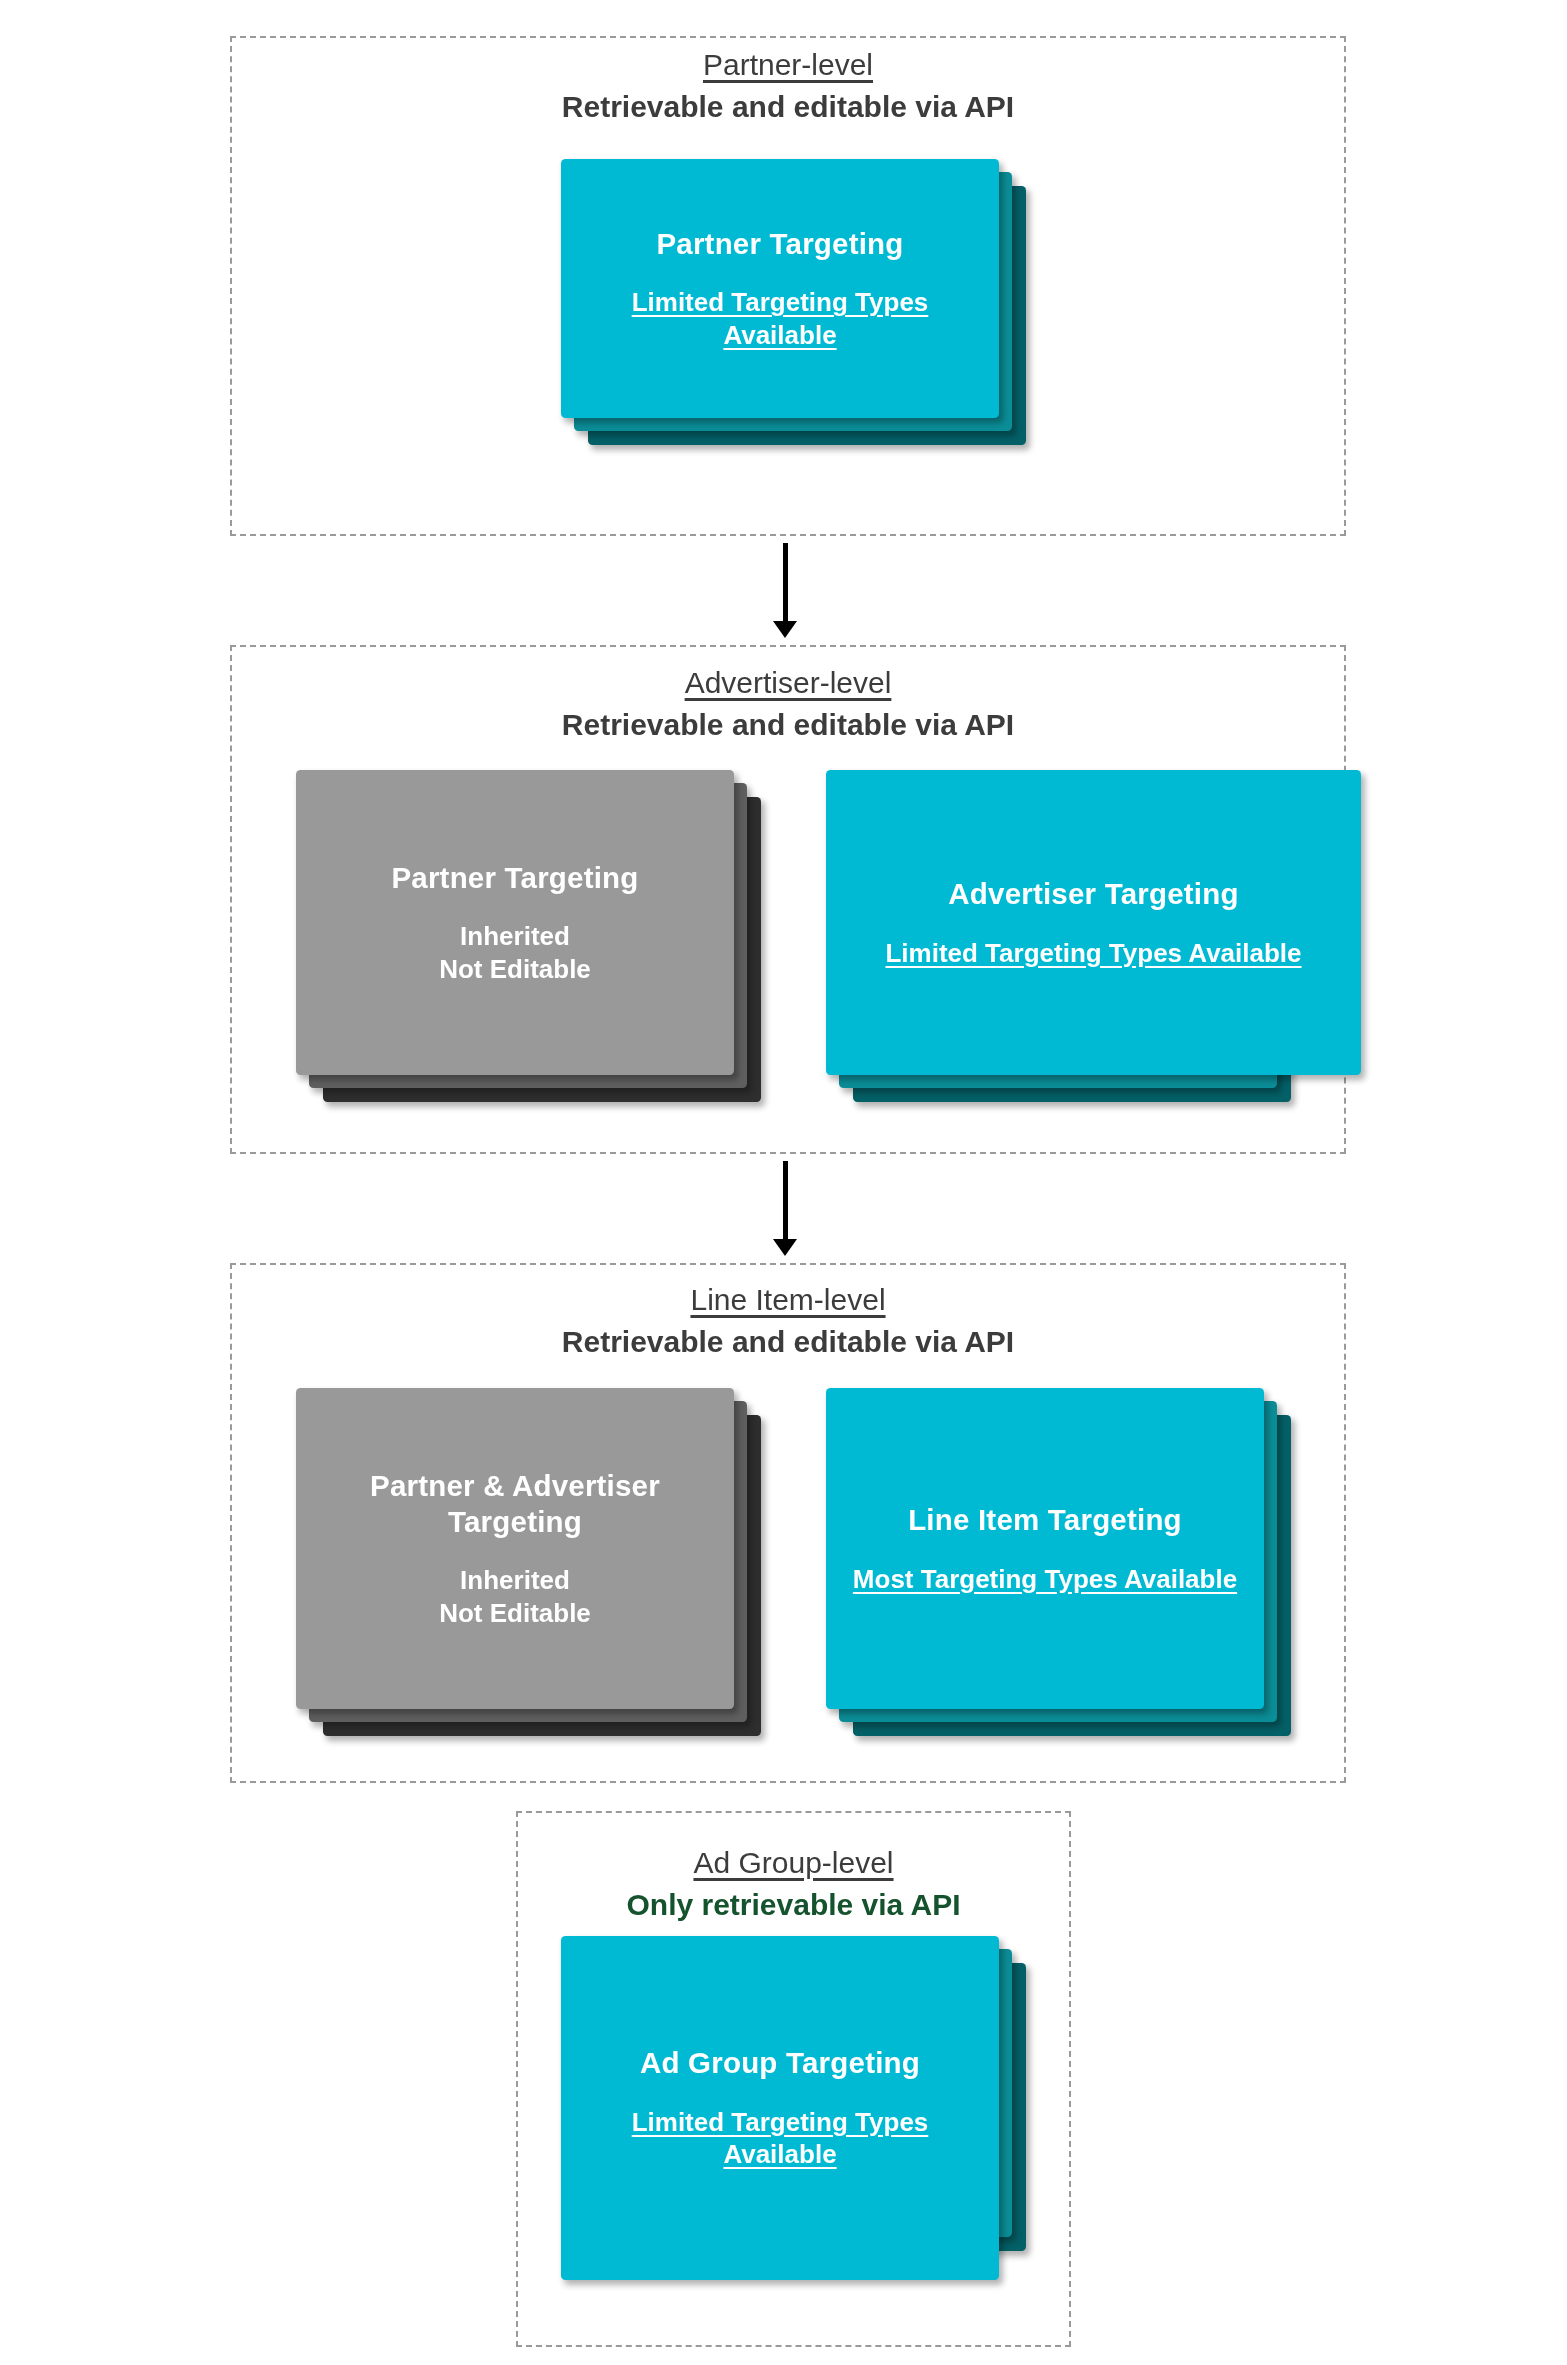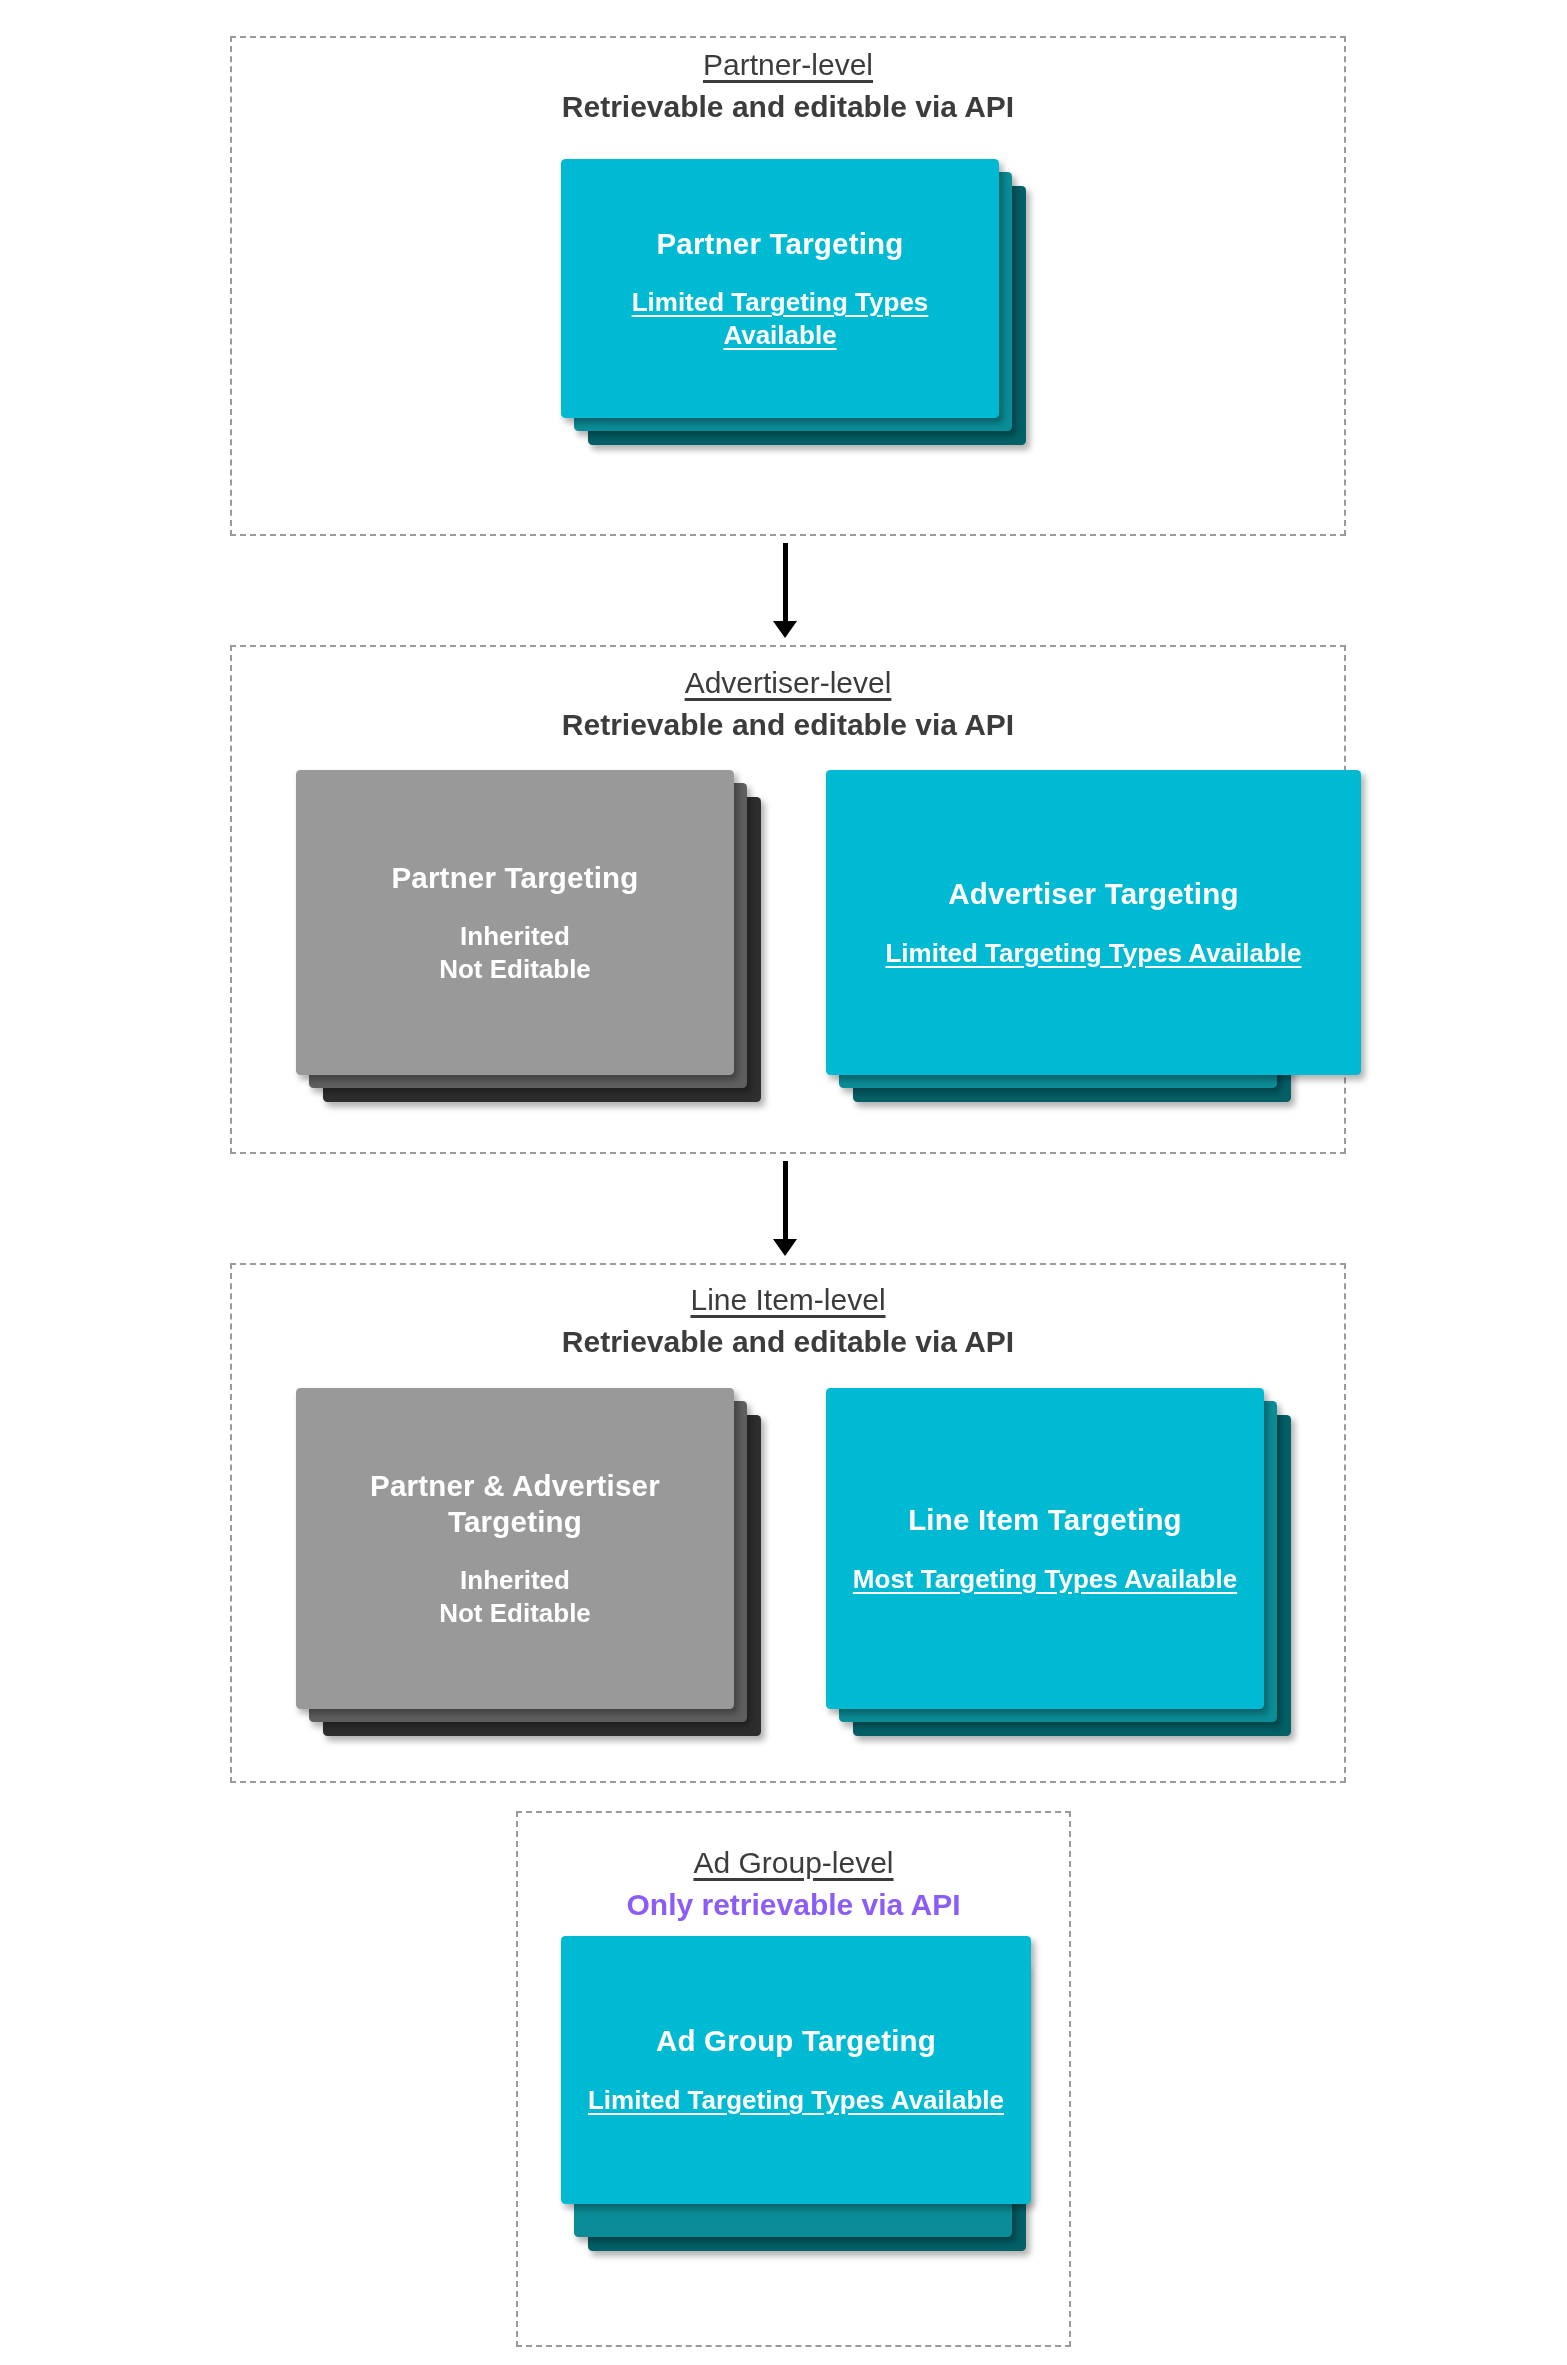--- a/index.html
+++ b/index.html
@@ -51,21 +51,21 @@
     color: #3c3c3c;
   }
   .level-sub {
     display: block;
     font-size: 30px;
     font-weight: bold;
     line-height: 1.28;
     margin-top: 3.6px;
     color: #3c3c3c;
   }
-  .level-sub.alert { color: #8b5cf6; }
+  .level-sub.alert { color: #14532d; }
 
   
   .stack {
     position: absolute;
   }
   .stack .layer {
     position: absolute;
     border-radius: 4.5px;
     box-shadow: 3.6px 4.5px 6.3px rgba(0,0,0,0.30);
   }
@@ -230,21 +230,21 @@
   <div class="level-box" id="level-adgroup"></div>
 
   <div class="level-head" style="left:516px; top:1827px; width:555px;margin-top:17px;">
     <span class="level-title">Ad Group-level</span>
     <span class="level-sub alert">Only retrievable via API</span>
   </div>
 
   <div class="stack teal" style="left:561px; top:1936px; width:464px; height:314px;">
     <div class="layer back" style="width:438px; height:288px;"></div>
     <div class="layer middle" style="width:438px; height:288px;"></div>
-    <div class="layer front" style="width:438px; height:268px;padding-left:32px;">
+    <div class="layer front" style="width:438px; height:344px;">
       <div class="card-body">
         <div class="card-title">Ad Group Targeting</div>
         <div class="card-note underlined">Limited Targeting Types Available</div>
       </div>
     </div>
   </div>
 
 </div>
 
 

